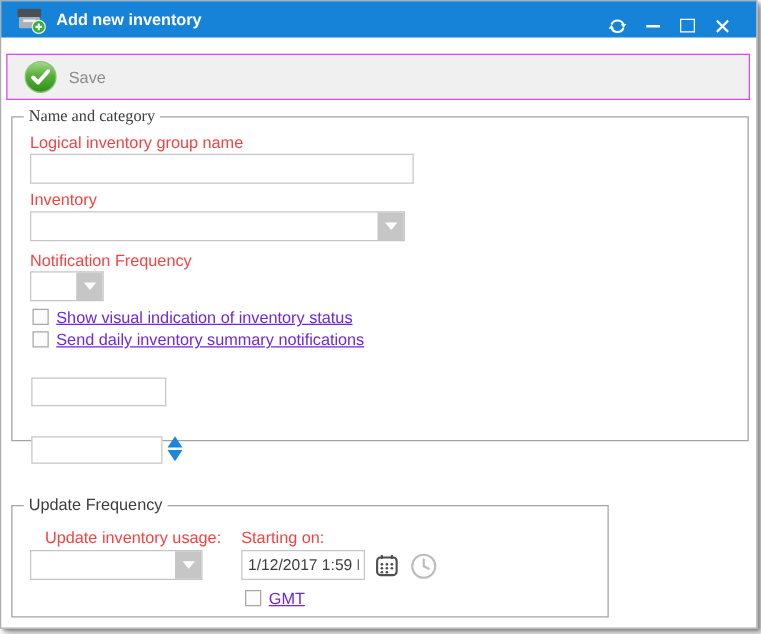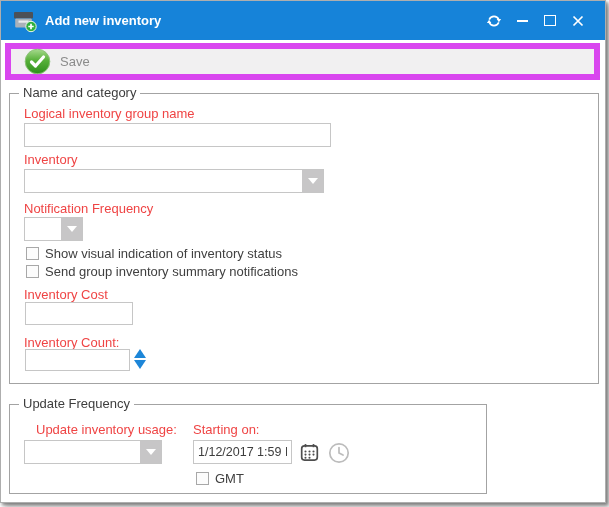--- a/index.html
+++ b/index.html
@@ -1,47 +1,47 @@
 <!DOCTYPE html>
 <html><head>
 <meta charset="utf-8">
 <style>
   html,body{margin:0;padding:0;width:609px;height:507px;background:#fff;overflow:hidden;
     font-family:"Liberation Sans","DejaVu Sans",sans-serif;}
   .window{position:absolute;left:0;top:0;width:604px;height:501px;background:#fff;
     border:1px solid #aeaeae;box-shadow:2px 2px 3px rgba(70,70,70,.55),4px 5px 6px rgba(0,0,0,.25);}
   
-  .titlebar{position:absolute;left:0;top:0;right:0;height:39px;background:#1683d9;display:flex;align-items:center;}
+  .titlebar{position:absolute;left:0;top:0;right:0;height:29px;background:#1683d9;display:flex;align-items:center;}
   .app-icon{margin-left:11px;width:26px;height:24px;display:inline-flex;align-items:center;}
   .title{color:#fff;font-size:13px;font-weight:bold;margin-left:7px;}
   .controls{position:absolute;right:13px;top:0;height:39px;display:flex;}
   .ctrl{width:28px;height:39px;display:flex;align-items:center;justify-content:center;cursor:default;}
   .min-glyph{display:block;width:11px;height:2px;background:#fff;}
   .max-glyph{display:block;width:10px;height:9px;border:1.5px solid #fff;}
   
   .toolbar{position:absolute;left:4px;top:42px;width:595px;height:37px;background:#f1f0f1;
-    border:6px solid #d946ef;box-sizing:border-box;display:flex;align-items:center;}
+    border:1px solid #d946ef;box-sizing:border-box;display:flex;align-items:center;}
   .save-btn{display:flex;align-items:center;gap:9px;padding:0 10px 0 13px;height:100%;}
   .save-label{color:#8b8b8b;font-size:13px;}
   
   .groupbox{position:absolute;border:1px solid #a3a3a3;box-sizing:border-box;background:transparent;}
-  .gb1{left:8px;top:92px;width:590px;height:291px;}
+  .gb1{left:8px;top:92px;width:590px;height:260px;font-family:Liberation Serif, serif;}
   .gb2{left:8px;top:403px;width:478px;height:90px;}
   .legend{position:absolute;top:-9px;left:9px;background:#fff;padding:0 4px;font-size:13px;color:#3d3d3d;white-space:nowrap;}
   
   .fl{position:absolute;font-size:13px;color:#ef4444;white-space:nowrap;}
   .ti{position:absolute;height:22px;border:1px solid #c6c6c6;background:#fff;font-size:13px;color:#3d3d3d;
     padding:0 5px;box-sizing:content-box;outline:none;font-family:"Liberation Sans","DejaVu Sans",sans-serif;}
   .combo{position:absolute;height:24px;background:#fff;border:1px solid #c6c6c6;box-sizing:border-box;display:flex;}
   .combo-val{flex:1;font-size:13px;color:#3d3d3d;line-height:22px;padding-left:6px;overflow:hidden;white-space:nowrap;margin-top:28px;}
   .combo-btn{width:21px;background:#c7c6c7;display:flex;align-items:center;justify-content:center;}
   .tri{width:0;height:0;border-left:5px solid transparent;border-right:5px solid transparent;border-top:6px solid #fff;}
   .cbrow{position:absolute;display:flex;align-items:center;gap:6px;}
   .cb{width:13px;height:13px;background:#fcfcfc;border:1px solid #a8a8a8;display:inline-block;box-sizing:border-box;}
-  .cbl{font-size:13px;color:#404040;white-space:nowrap;}
+  .cbl{font-size:13px;color:#6d28d9;white-space:nowrap;text-decoration:underline;}
   .spinner{position:absolute;left:133px;top:348px;display:flex;flex-direction:column;align-items:center;cursor:default;}
   .tri-up{width:0;height:0;border-left:6px solid transparent;border-right:6px solid transparent;border-bottom:9px solid #1d86d8;}
   .tri-down{width:0;height:0;border-left:6px solid transparent;border-right:6px solid transparent;border-top:9px solid #1d86d8;margin-top:2px;}
   .icon-btn{position:absolute;background:transparent;border:none;padding:0;display:flex;align-items:center;justify-content:center;}
   .date-input{position:absolute;left:192px;top:439px;width:89px;height:22px;border:1px solid #c6c6c6;background:#fff;
     font-size:12.5px;color:#3d3d3d;padding:0 4px;outline:none;white-space:nowrap;overflow:hidden;
     font-family:"Liberation Sans","DejaVu Sans",sans-serif;}
 </style>
 </head>
 <body>
@@ -123,27 +123,25 @@
       <i class="tri"></i>
     </span>
   </div>
 
   <div class="cbrow" style="left:25px;top:245px">
     <span class="cb"></span>
     <span class="cbl">Show visual indication of inventory status</span>
   </div>
   <div class="cbrow" style="left:25px;top:263px">
     <span class="cb"></span>
-    <span class="cbl">Send group inventory summary notifications</span>
+    <span class="cbl">Send daily inventory summary notifications</span>
   </div>
 
-  <label class="fl" style="left:23px;top:286px">Inventory Cost</label>
   <input class="ti" style="left: 24px; top: 301px; width: 96px; height: 21px;" value="">
 
-  <label class="fl" style="left:23px;top:334px">Inventory Count:</label>
   <input class="ti" style="left: 24px; top: 348px; width: 93px; height: 20px;" value="">
   <div class="spinner">
     <i class="tri-up"></i>
     <i class="tri-down"></i>
   </div>
 
   <div class="groupbox gb2">
     <span class="legend">Update Frequency</span>
   </div>
 

